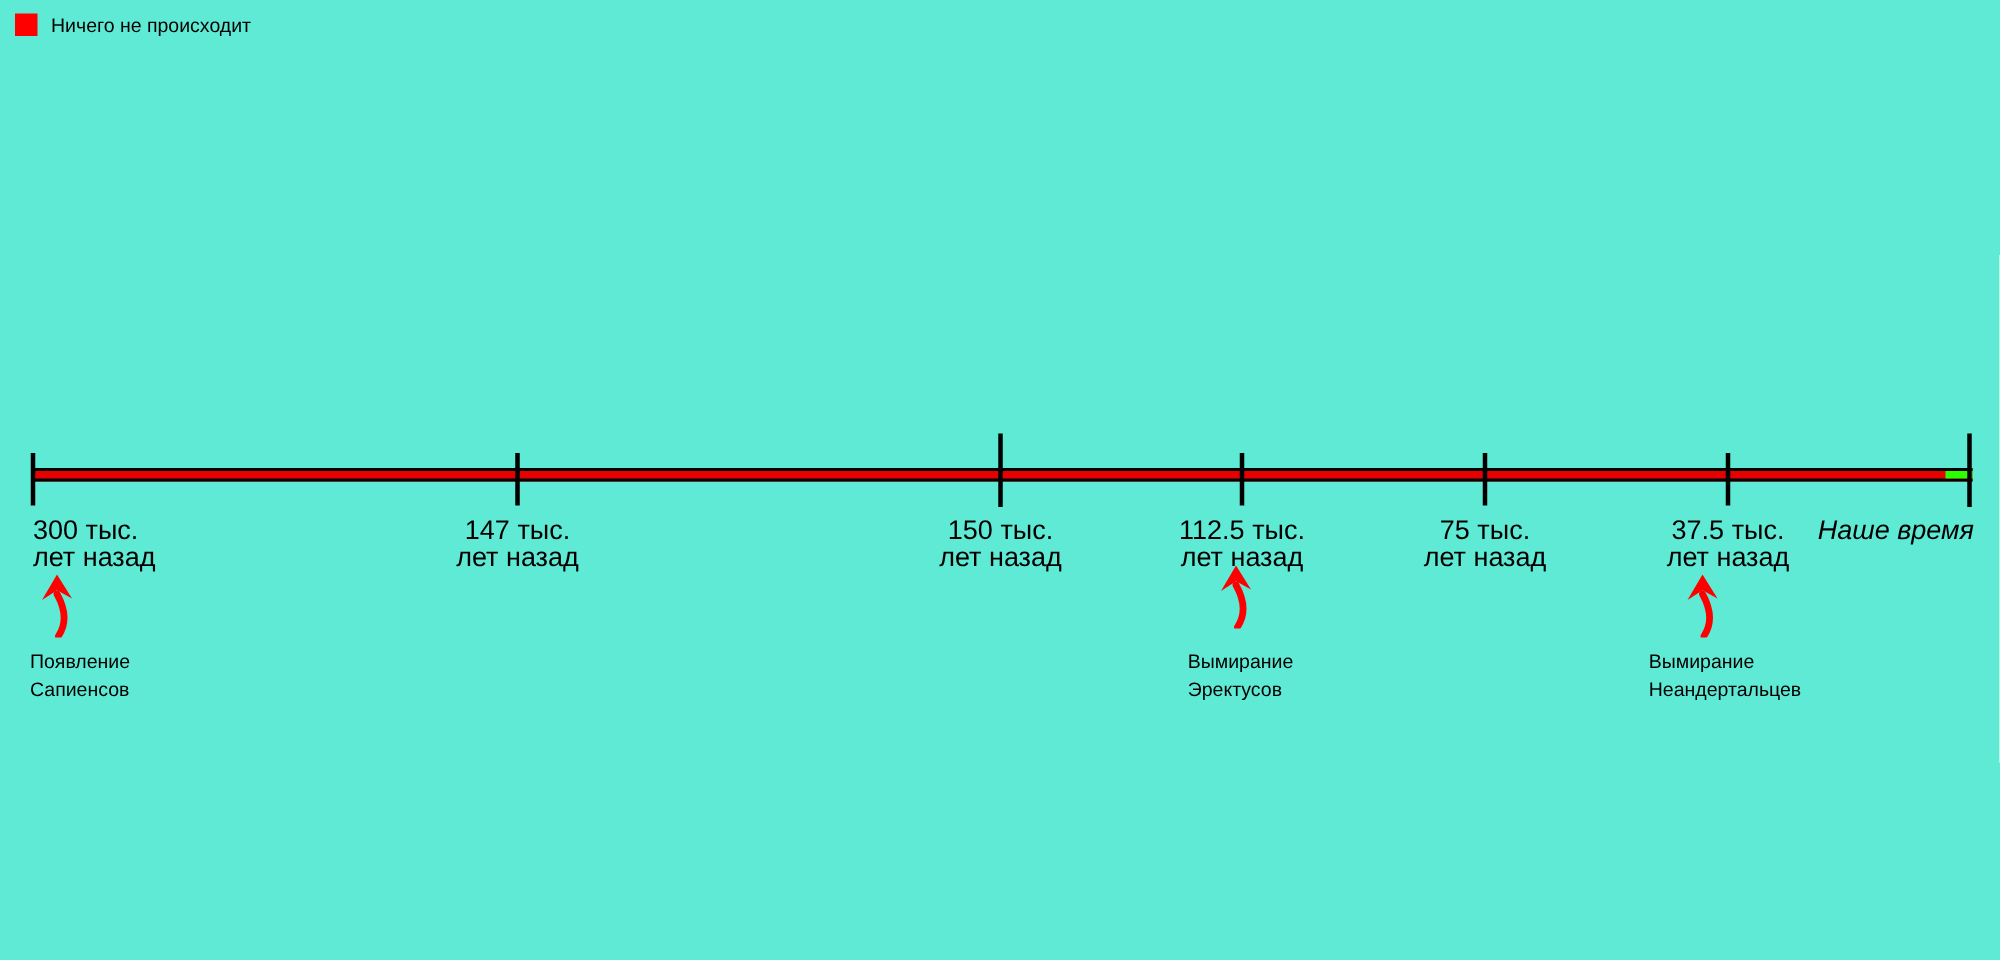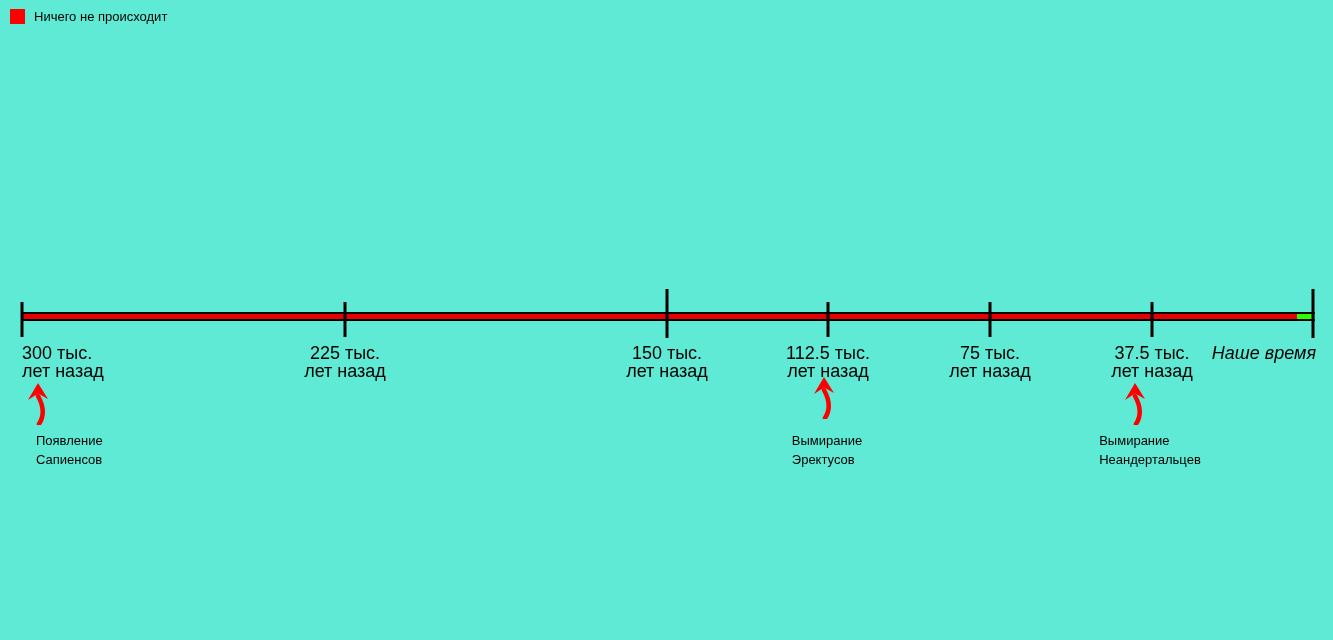--- a/index.html
+++ b/index.html
@@ -44,21 +44,21 @@
 
   
   .event-arrow { position:absolute; width:30px; height:42px; }
   .event-arrow svg { display:block; }
   .event-label {
     position:absolute; top:431px;
     font-size:13px; line-height:19px;
     text-align:left; transform:translateX(-50%);
     white-space:nowrap;
   }
-  .event-label.left-align { transform:none; text-align:left;margin-left:16px; }
+  .event-label.left-align { transform:none; text-align:left; }
 </style>
 </head>
 <body>
 
 <div class="canvas">
 
   <div class="legend">
     <div class="legend-item">
       <span class="swatch" style="background: rgb(255, 0, 0);"></span>
       <span class="legend-label">Ничего не происходит</span>
@@ -75,21 +75,21 @@
   <div class="tick regular" style="left:828px"></div>
   <div class="tick regular" style="left:990px"></div>
   <div class="tick regular" style="left:1152px"></div>
   <div class="tick tall" style="left:1313px"></div>
 
   <div class="tick-label left-align" style="left:22px">
     <div>300 тыс.</div>
     <div>лет назад</div>
   </div>
   <div class="tick-label" style="left:345px">
-    <div>225 тыс.</div>
+    <div>147 тыс.</div>
     <div>лет назад</div>
   </div>
   <div class="tick-label" style="left:667px">
     <div>150 тыс.</div>
     <div>лет назад</div>
   </div>
   <div class="tick-label" style="left:828px">
     <div>112.5 тыс.</div>
     <div>лет назад</div>
   </div>

